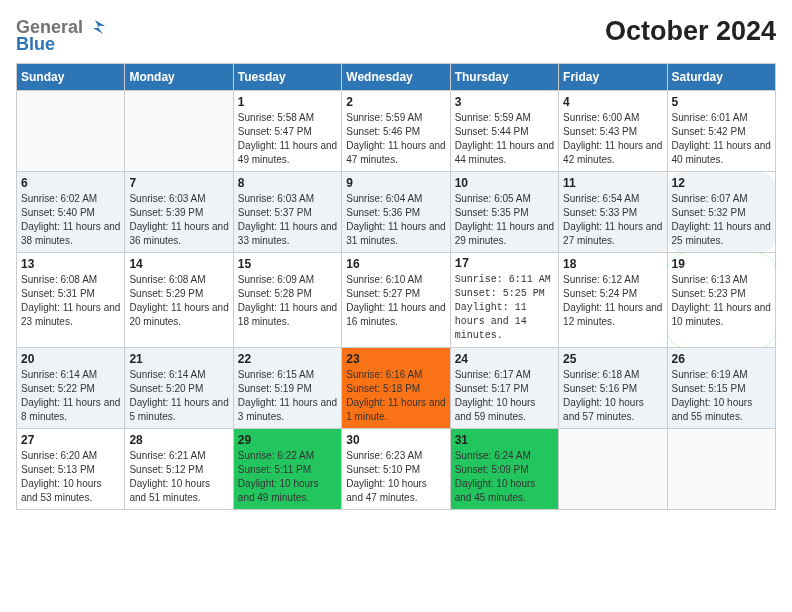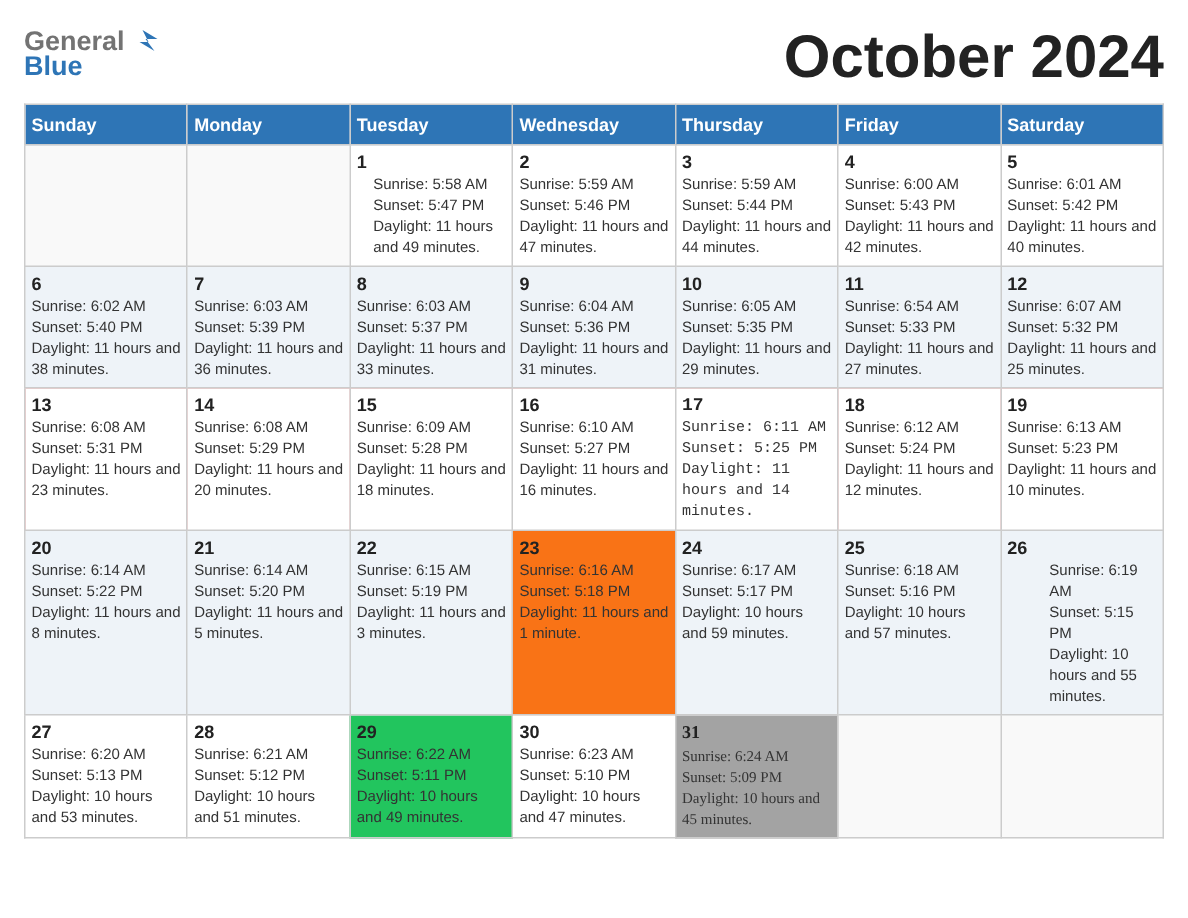--- a/index.html
+++ b/index.html
@@ -18,21 +18,21 @@
     }
     .logo {
       display: flex;
       flex-direction: column;
       align-items: flex-start;
     }
     .title-area {
       text-align: right;
     }
     .month-title {
-      font-size: 40px;
+      font-size: 27px;
       font-weight: bold;
       color: #222;
     }
     .location-title {
       font-size: 16px;
       color: #444;
     }
     .calendar {
       width: 100%;
       border-collapse: collapse;
@@ -99,21 +99,21 @@
       <th>Friday</th>
       <th>Saturday</th>
     </tr>
   </thead>
   <tbody id="calendar-body">
   <tr style="background-color: rgb(255, 255, 255);">
         <td class="empty" style="background-color: rgb(249, 249, 249);"></td>
         <td class="empty" style="background-color: rgb(249, 249, 249);"></td>
         <td style="background-color: rgb(255, 255, 255);">
           <span class="day-number">1</span>
-          <div class="day-info" style="white-space: pre-line; margin-left: 11px;">Sunrise: 5:58 AM
+          <div class="day-info" style="white-space: pre-line;">Sunrise: 5:58 AM
 Sunset: 5:47 PM
 Daylight: 11 hours and 49 minutes.</div>
         </td>
         <td style="background-color: rgb(255, 255, 255);">
           <span class="day-number">2</span>
           <div class="day-info" style="white-space: pre-line;">Sunrise: 5:59 AM
 Sunset: 5:46 PM
 Daylight: 11 hours and 47 minutes.</div>
         </td>
         <td style="background-color: rgb(255, 255, 255);">
@@ -165,28 +165,28 @@
           <div class="day-info" style="white-space: pre-line;">Sunrise: 6:05 AM
 Sunset: 5:35 PM
 Daylight: 11 hours and 29 minutes.</div>
         </td>
         <td style="background-color: rgb(238, 243, 248);">
           <span class="day-number">11</span>
           <div class="day-info" style="white-space: pre-line;">Sunrise: 6:54 AM
 Sunset: 5:33 PM
 Daylight: 11 hours and 27 minutes.</div>
         </td>
-        <td style="background-color: rgb(238, 243, 248);">
+        <td style="background-color: rgb(238, 243, 248); border-radius: 17px;">
           <span class="day-number">12</span>
           <div class="day-info" style="white-space: pre-line;">Sunrise: 6:07 AM
 Sunset: 5:32 PM
 Daylight: 11 hours and 25 minutes.</div>
         </td>
       </tr>
-      <tr style="background-color: #ef4444;">
+      <tr style="background-color: #22c55e;">
         <td style="background-color: rgb(255, 255, 255);">
           <span class="day-number">13</span>
           <div class="day-info" style="white-space: pre-line;">Sunrise: 6:08 AM
 Sunset: 5:31 PM
 Daylight: 11 hours and 23 minutes.</div>
         </td>
         <td style="background-color: rgb(255, 255, 255);">
           <span class="day-number">14</span>
           <div class="day-info" style="white-space: pre-line;">Sunrise: 6:08 AM
 Sunset: 5:29 PM
@@ -209,21 +209,21 @@
           <div class="day-info" style="white-space: pre-line;">Sunrise: 6:11 AM
 Sunset: 5:25 PM
 Daylight: 11 hours and 14 minutes.</div>
         </td>
         <td style="background-color: rgb(255, 255, 255);">
           <span class="day-number">18</span>
           <div class="day-info" style="white-space: pre-line;">Sunrise: 6:12 AM
 Sunset: 5:24 PM
 Daylight: 11 hours and 12 minutes.</div>
         </td>
-        <td style="background-color: rgb(255, 255, 255);">
+        <td style="background-color: rgb(255, 255, 255); border-radius: 19px;">
           <span class="day-number">19</span>
           <div class="day-info" style="white-space: pre-line;">Sunrise: 6:13 AM
 Sunset: 5:23 PM
 Daylight: 11 hours and 10 minutes.</div>
         </td>
       </tr>
       <tr style="background-color: rgb(238, 243, 248);">
         <td style="background-color: rgb(238, 243, 248);">
           <span class="day-number">20</span>
           <div class="day-info" style="white-space: pre-line;">Sunrise: 6:14 AM
@@ -255,21 +255,21 @@
 Daylight: 10 hours and 59 minutes.</div>
         </td>
         <td style="background-color: rgb(238, 243, 248);">
           <span class="day-number">25</span>
           <div class="day-info" style="white-space: pre-line;">Sunrise: 6:18 AM
 Sunset: 5:16 PM
 Daylight: 10 hours and 57 minutes.</div>
         </td>
         <td style="background-color: rgb(238, 243, 248);">
           <span class="day-number">26</span>
-          <div class="day-info" style="white-space: pre-line; margin-left: 28px;">Sunrise: 6:19 AM
+          <div class="day-info" style="white-space: pre-line;">Sunrise: 6:19 AM
 Sunset: 5:15 PM
 Daylight: 10 hours and 55 minutes.</div>
         </td>
       </tr>
       <tr style="background-color: rgb(255, 255, 255); padding-left: 28px;">
         <td style="background-color: rgb(255, 255, 255);">
           <span class="day-number">27</span>
           <div class="day-info" style="white-space: pre-line;">Sunrise: 6:20 AM
 Sunset: 5:13 PM
 Daylight: 10 hours and 53 minutes.</div>
@@ -285,21 +285,21 @@
           <div class="day-info" style="white-space: pre-line;">Sunrise: 6:22 AM
 Sunset: 5:11 PM
 Daylight: 10 hours and 49 minutes.</div>
         </td>
         <td style="background-color: rgb(255, 255, 255);">
           <span class="day-number">30</span>
           <div class="day-info" style="white-space: pre-line;">Sunrise: 6:23 AM
 Sunset: 5:10 PM
 Daylight: 10 hours and 47 minutes.</div>
         </td>
-        <td style="background-color: #a3a3a3; font-family: Liberation Serif, serif;">
+        <td style="background-color: #22c55e;">
           <span class="day-number">31</span>
           <div class="day-info" style="white-space: pre-line;">Sunrise: 6:24 AM
 Sunset: 5:09 PM
 Daylight: 10 hours and 45 minutes.</div>
         </td>
         <td class="empty" style="background-color: rgb(249, 249, 249);"></td>
         <td class="empty" style="background-color: rgb(249, 249, 249);"></td>
       </tr>
     </tbody>
 </table>

